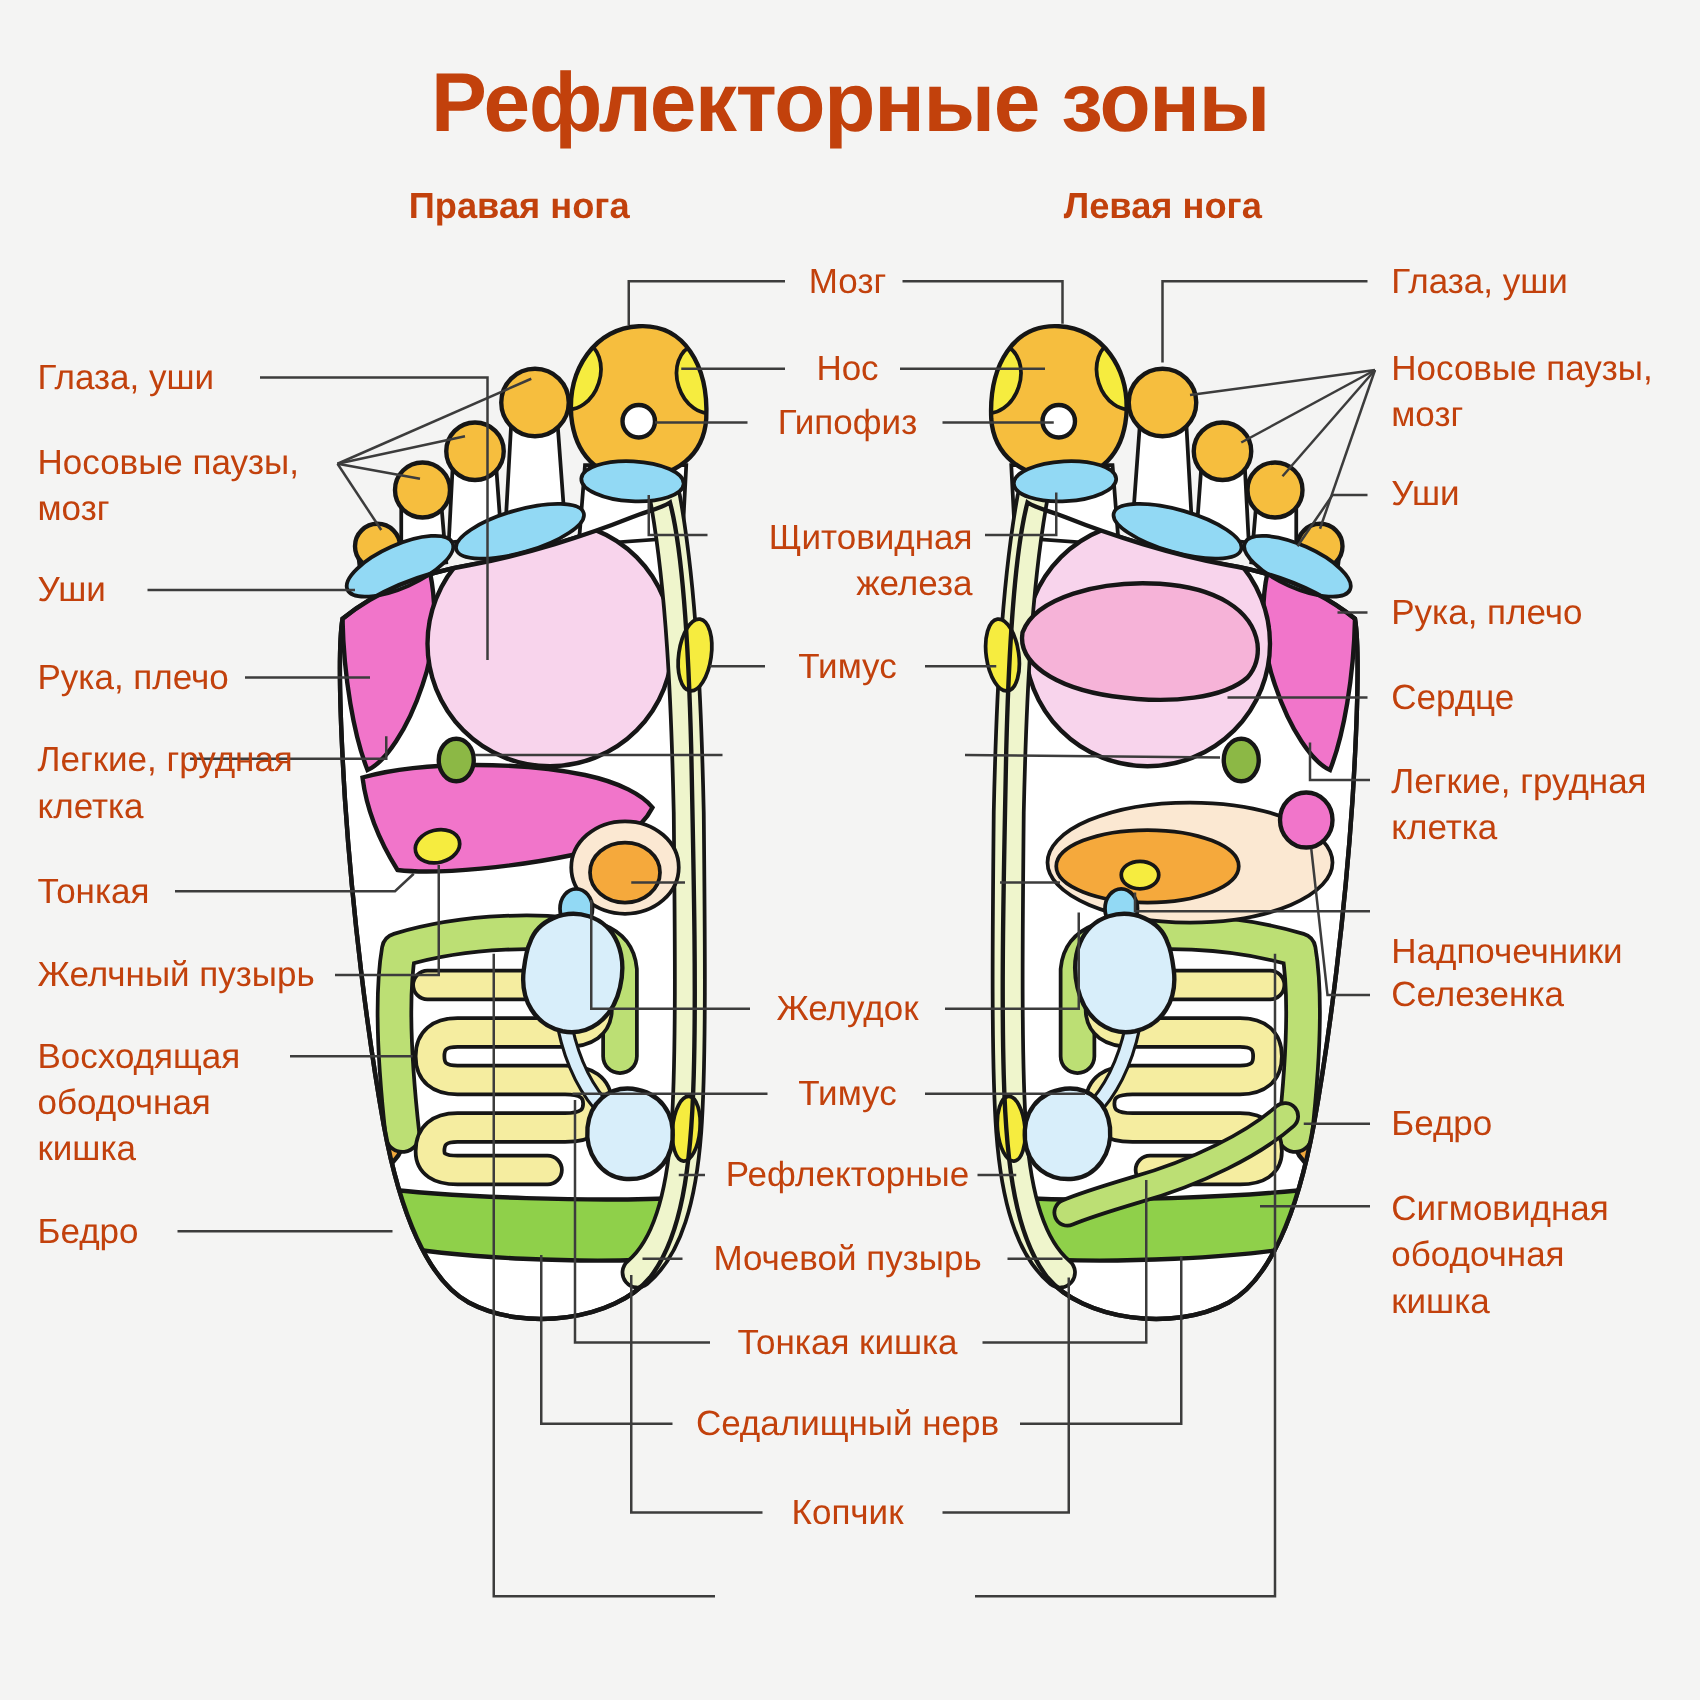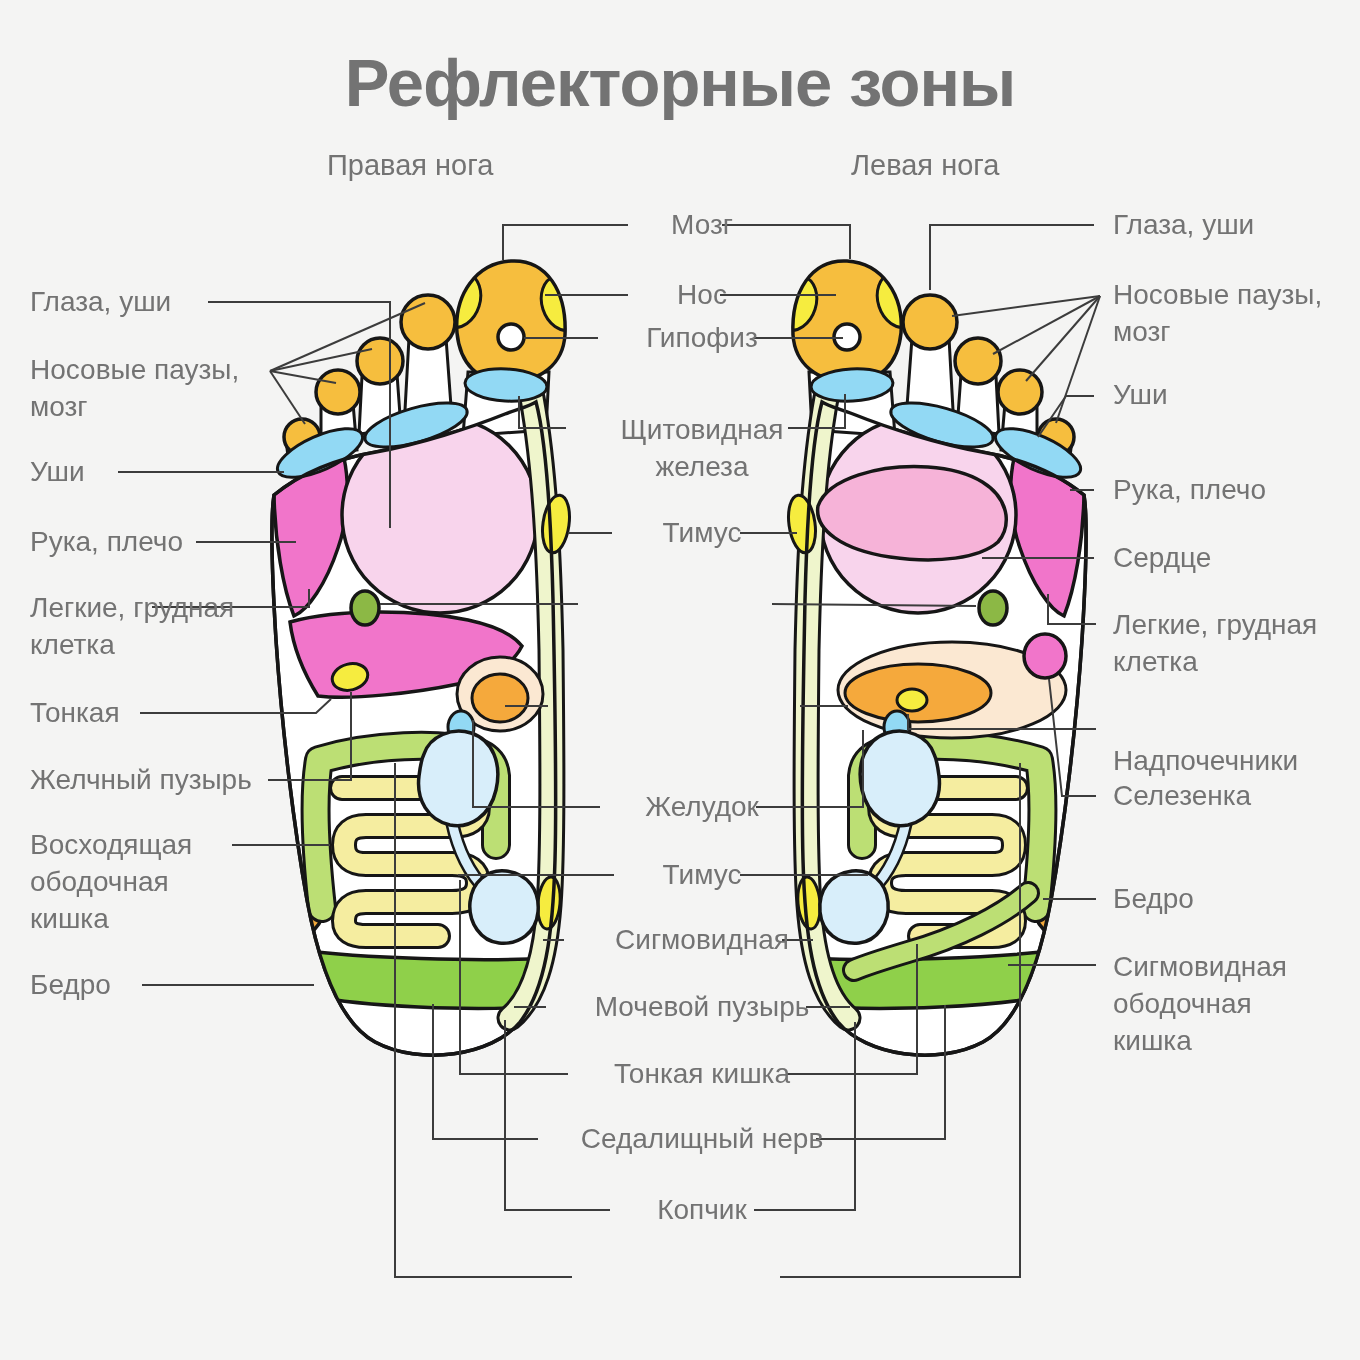--- a/index.html
+++ b/index.html
@@ -1,24 +1,24 @@
 <!DOCTYPE html>
 <html><head>
 <meta charset="utf-8">
 <style>
   html,body{margin:0;padding:0}
   .canvas{position:relative;width:1360px;height:1360px;background:#F4F4F3;overflow:hidden;
-          font-family:"Liberation Sans", sans-serif;color:#737373}
+          font-family:"Liberation Sans", sans-serif;color:#c2410c}
   .title{position:absolute;top:44px;left:680px;transform:translateX(-50%);
          font-size:67px;font-weight:bold;letter-spacing:-1px;white-space:nowrap}
-  .sub{position:absolute;top:149px;font-size:29px;font-weight:normal;white-space:nowrap}
+  .sub{position:absolute;top:149px;font-size:29px;font-weight:bold;white-space:nowrap}
   .sub.rf{left:327px}.sub.lf{left:851px}
   .lbl{position:absolute;font-size:28px;line-height:37px}
   .lbl.lc{left:30px;text-align:left}
-  .lbl.cc{left:702px;transform:translateX(-50%);text-align:center;white-space:nowrap}
+  .lbl.cc{left:678px;transform:translateX(-50%);text-align:right;white-space:nowrap}
   .lbl.cc.wrap{white-space:normal}
   .lbl.rc{left:1113px;text-align:left}
   svg{position:absolute;left:0;top:0}
 </style>
 </head>
 <body>
 
 <div class="canvas">
 
   <svg width="1360" height="1360" viewBox="0 0 1360 1360">
@@ -203,21 +203,21 @@
   <div class="lbl lc" style="top:826px;max-width:180px">Восходящая ободочная кишка</div>
   <div class="lbl lc" style="top:966px">Бедро</div>
 
   <div class="lbl cc" style="top:206px">Мозг</div>
   <div class="lbl cc" style="top:276px">Нос</div>
   <div class="lbl cc" style="top:319px">Гипофиз</div>
   <div class="lbl cc wrap" style="top:411px;width:200px">Щитовидная железа</div>
   <div class="lbl cc" style="top:514px">Тимус</div>
   <div class="lbl cc" style="top:788px">Желудок</div>
   <div class="lbl cc" style="top:856px">Тимус</div>
-  <div class="lbl cc" style="top:921px">Сигмовидная</div>
+  <div class="lbl cc" style="top:921px">Рефлекторные</div>
   <div class="lbl cc" style="top:988px">Мочевой пузырь</div>
   <div class="lbl cc" style="top:1055px">Тонкая кишка</div>
   <div class="lbl cc" style="top:1120px">Седалищный нерв</div>
   <div class="lbl cc" style="top:1191px">Копчик</div>
 
   <div class="lbl rc" style="top:206px">Глаза, уши</div>
   <div class="lbl rc" style="top:276px;max-width:230px">Носовые паузы, мозг</div>
   <div class="lbl rc" style="top:376px">Уши</div>
   <div class="lbl rc" style="top:471px">Рука, плечо</div>
   <div class="lbl rc" style="top:539px">Сердце</div>

